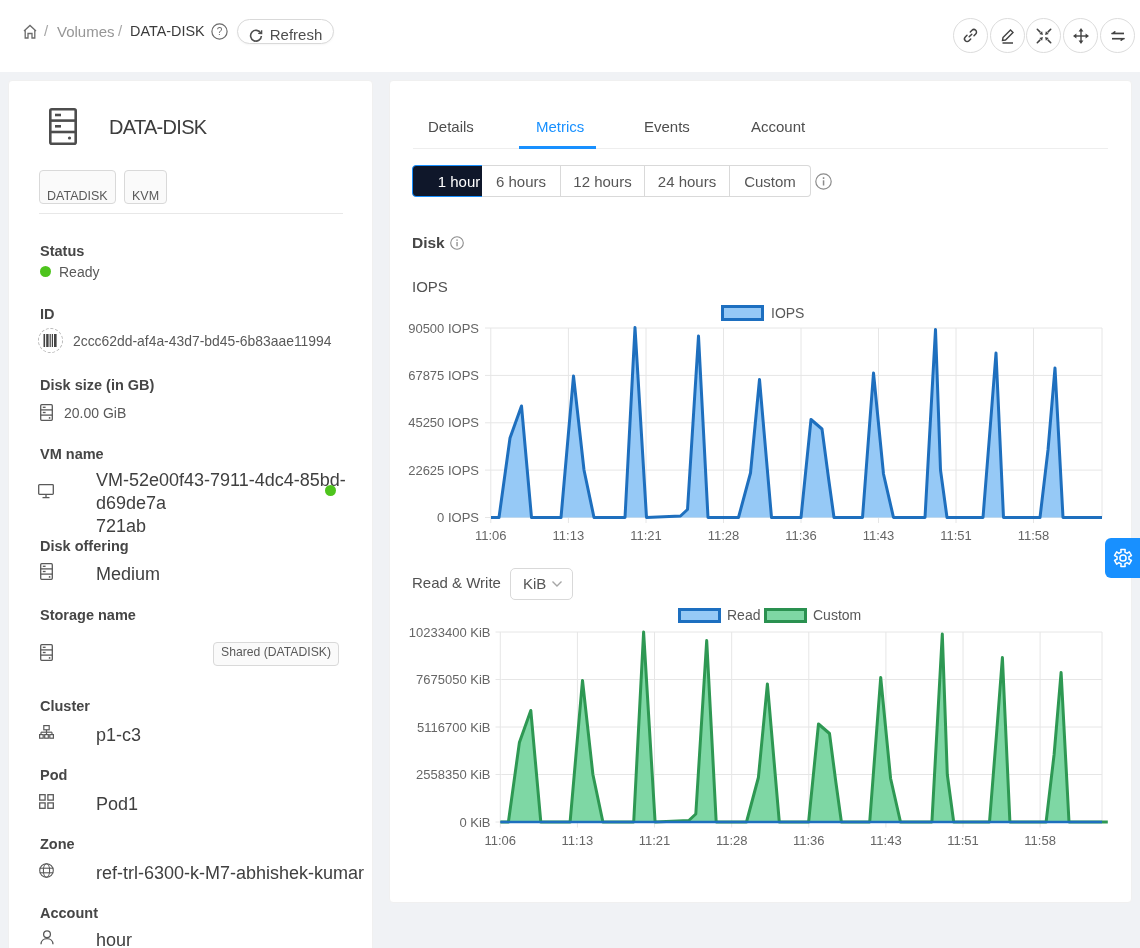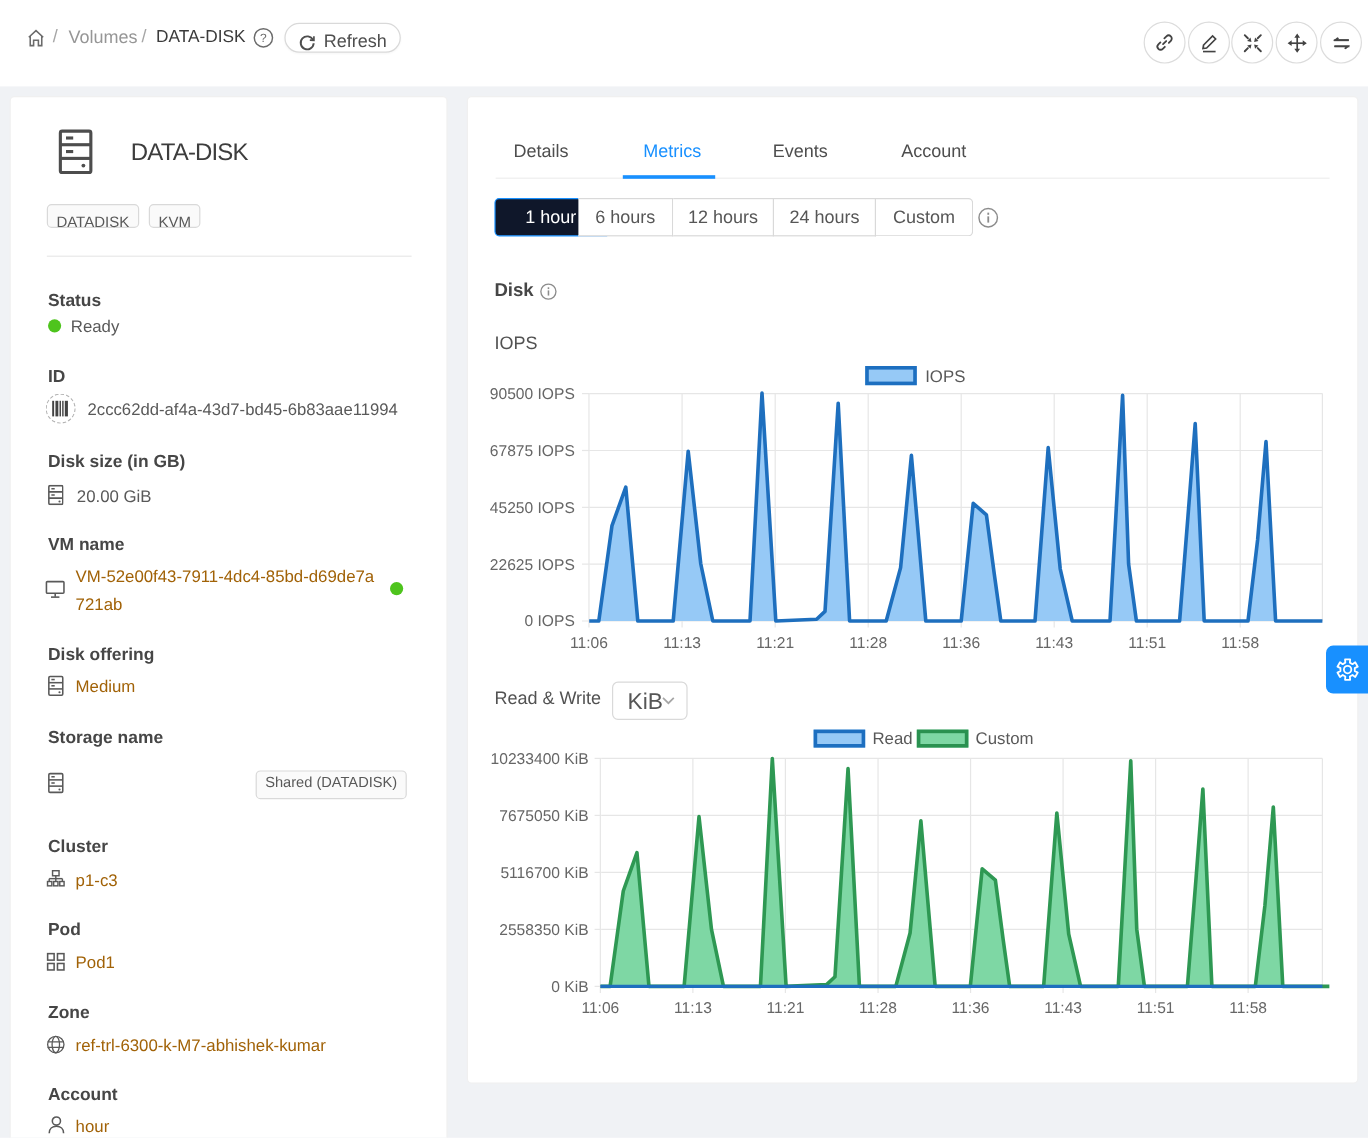--- a/index.html
+++ b/index.html
@@ -16,22 +16,22 @@
   align-items:flex-end; justify-content:center; color:#4e4e4e; font-size:15px;
   box-shadow:0 1px 2px rgba(0,0,0,0.04); }
 .circ-btn { position:absolute; top:18px; width:35px; height:35px; border-radius:50%;
   border:1px solid #dcdcdc; background:#fff; display:flex; align-items:center; justify-content:center; }
 #lcard { position:absolute; left:8px; top:80px; width:365px; height:900px;
   background:#fff; border:1px solid #f0f0f0; border-radius:4px; }
 #rcard { position:absolute; left:389px; top:80px; width:743px; height:823px;
   background:#fff; border:1px solid #f0f0f0; border-radius:4px; }
 .lbl { position:absolute; left:40px; font-size:14.5px; font-weight:bold; color:#464646; }
 .val { position:absolute; font-size:14px; color:#595959; }
-.lnk { position:absolute; font-size:14px; color:#a16207; }
-.ltag { position:absolute; height:20px; line-height:18px; padding:5px 7px; background:#fafafa;
+.lnk { position:absolute; font-size:18px; color:#404040;margin-left:33px; }
+.ltag { position:absolute; height:20px; line-height:18px; padding:16px 7px; background:#fafafa;
   border:1px solid #d9d9d9; border-radius:4px; font-size:12.5px; color:#595959; }
 .tab { position:absolute; top:118px; font-size:15px; color:#4e4e4e; }
 .radio { position:absolute; top:165px; height:32px; background:#fff; border:1px solid #d9d9d9;
   color:#565656; font-size:15px; display:flex; align-items:center; justify-content:center; }
 .gl { stroke:#e6e6e6; stroke-width:1; }
 .axlbl { font-size:13px; fill:#666; font-family:"Liberation Sans",sans-serif; }
 </style>
 </head>
 <body>
 <div id="page">
@@ -279,21 +279,21 @@
     <text class="axlbl" x="398.5" y="220">11:43</text>
     <text class="axlbl" x="476" y="220">11:51</text>
     <text class="axlbl" x="553.5" y="220">11:58</text>
   </g>
   <polygon fill="#96c9f6" points="11.0,197.5 19.0,197.5 30.0,118.0 41.5,86.0 51.5,197.5 81.0,197.5 93.5,56.0 104.0,150.0 114.0,197.5 145.0,197.5 155.0,7.6 166.5,197.5 200.5,196.0 207.5,189.5 218.5,16.0 228.0,197.5 258.5,197.5 270.5,153.0 279.5,59.5 291.5,197.5 321.0,197.5 331.0,99.5 342.0,109.0 348.5,158.0 354.0,197.5 382.5,197.5 393.5,53.0 403.5,154.0 413.5,197.5 445.0,197.5 455.5,9.5 460.5,150.0 467.0,197.5 503.0,197.5 510.0,110.0 516.0,33.0 523.5,197.5 560.0,197.5 568.0,130.0 575.0,48.0 583.0,197.5 622.0,197.5"></polygon>
   <polyline fill="none" stroke="#1e6fbe" stroke-width="3" stroke-linejoin="round" points="11.0,197.5 19.0,197.5 30.0,118.0 41.5,86.0 51.5,197.5 81.0,197.5 93.5,56.0 104.0,150.0 114.0,197.5 145.0,197.5 155.0,7.6 166.5,197.5 200.5,196.0 207.5,189.5 218.5,16.0 228.0,197.5 258.5,197.5 270.5,153.0 279.5,59.5 291.5,197.5 321.0,197.5 331.0,99.5 342.0,109.0 348.5,158.0 354.0,197.5 382.5,197.5 393.5,53.0 403.5,154.0 413.5,197.5 445.0,197.5 455.5,9.5 460.5,150.0 467.0,197.5 503.0,197.5 510.0,110.0 516.0,33.0 523.5,197.5 560.0,197.5 568.0,130.0 575.0,48.0 583.0,197.5 622.0,197.5"></polyline>
 </svg>
 
 <div class="abs" style="left:412px;top:574px;font-size:15px;color:#525252">Read &amp; Write</div>
 <div class="abs" style="left:510px;top:568px;width:63px;height:32px;border:1px solid #d9d9d9;border-radius:5px;background:#fff"></div>
-<div class="abs" style="left:523px;top:575px;font-size:19px;color:#565656">KiB</div>
+<div class="abs" style="left:523px;top:575px;font-size:15px;color:#565656">KiB</div>
 <svg class="abs" overflow="visible" style="left:551px;top:580px" width="12" height="8" viewBox="0 0 12 8" fill="none" stroke="#a6a6a6" stroke-width="1.4">
   <path d="M1.5 1.5 L6 6 L10.5 1.5"></path>
 </svg>
 
 <div class="abs" style="left:678px;top:608px;width:43px;height:15px;background:#96c9f6;border:3px solid #1d6fc0"></div>
 <div class="abs" style="left:727px;top:607px;font-size:14px;color:#595959">Read</div>
 <div class="abs" style="left:764px;top:608px;width:43px;height:15px;background:#7ed7a4;border:3px solid #2a9150"></div>
 <div class="abs" style="left:813px;top:607px;font-size:14px;color:#595959">Custom</div>
 
 <svg class="abs" overflow="visible" style="left:480px;top:624px" width="630" height="228" viewBox="0 0 630 228">

